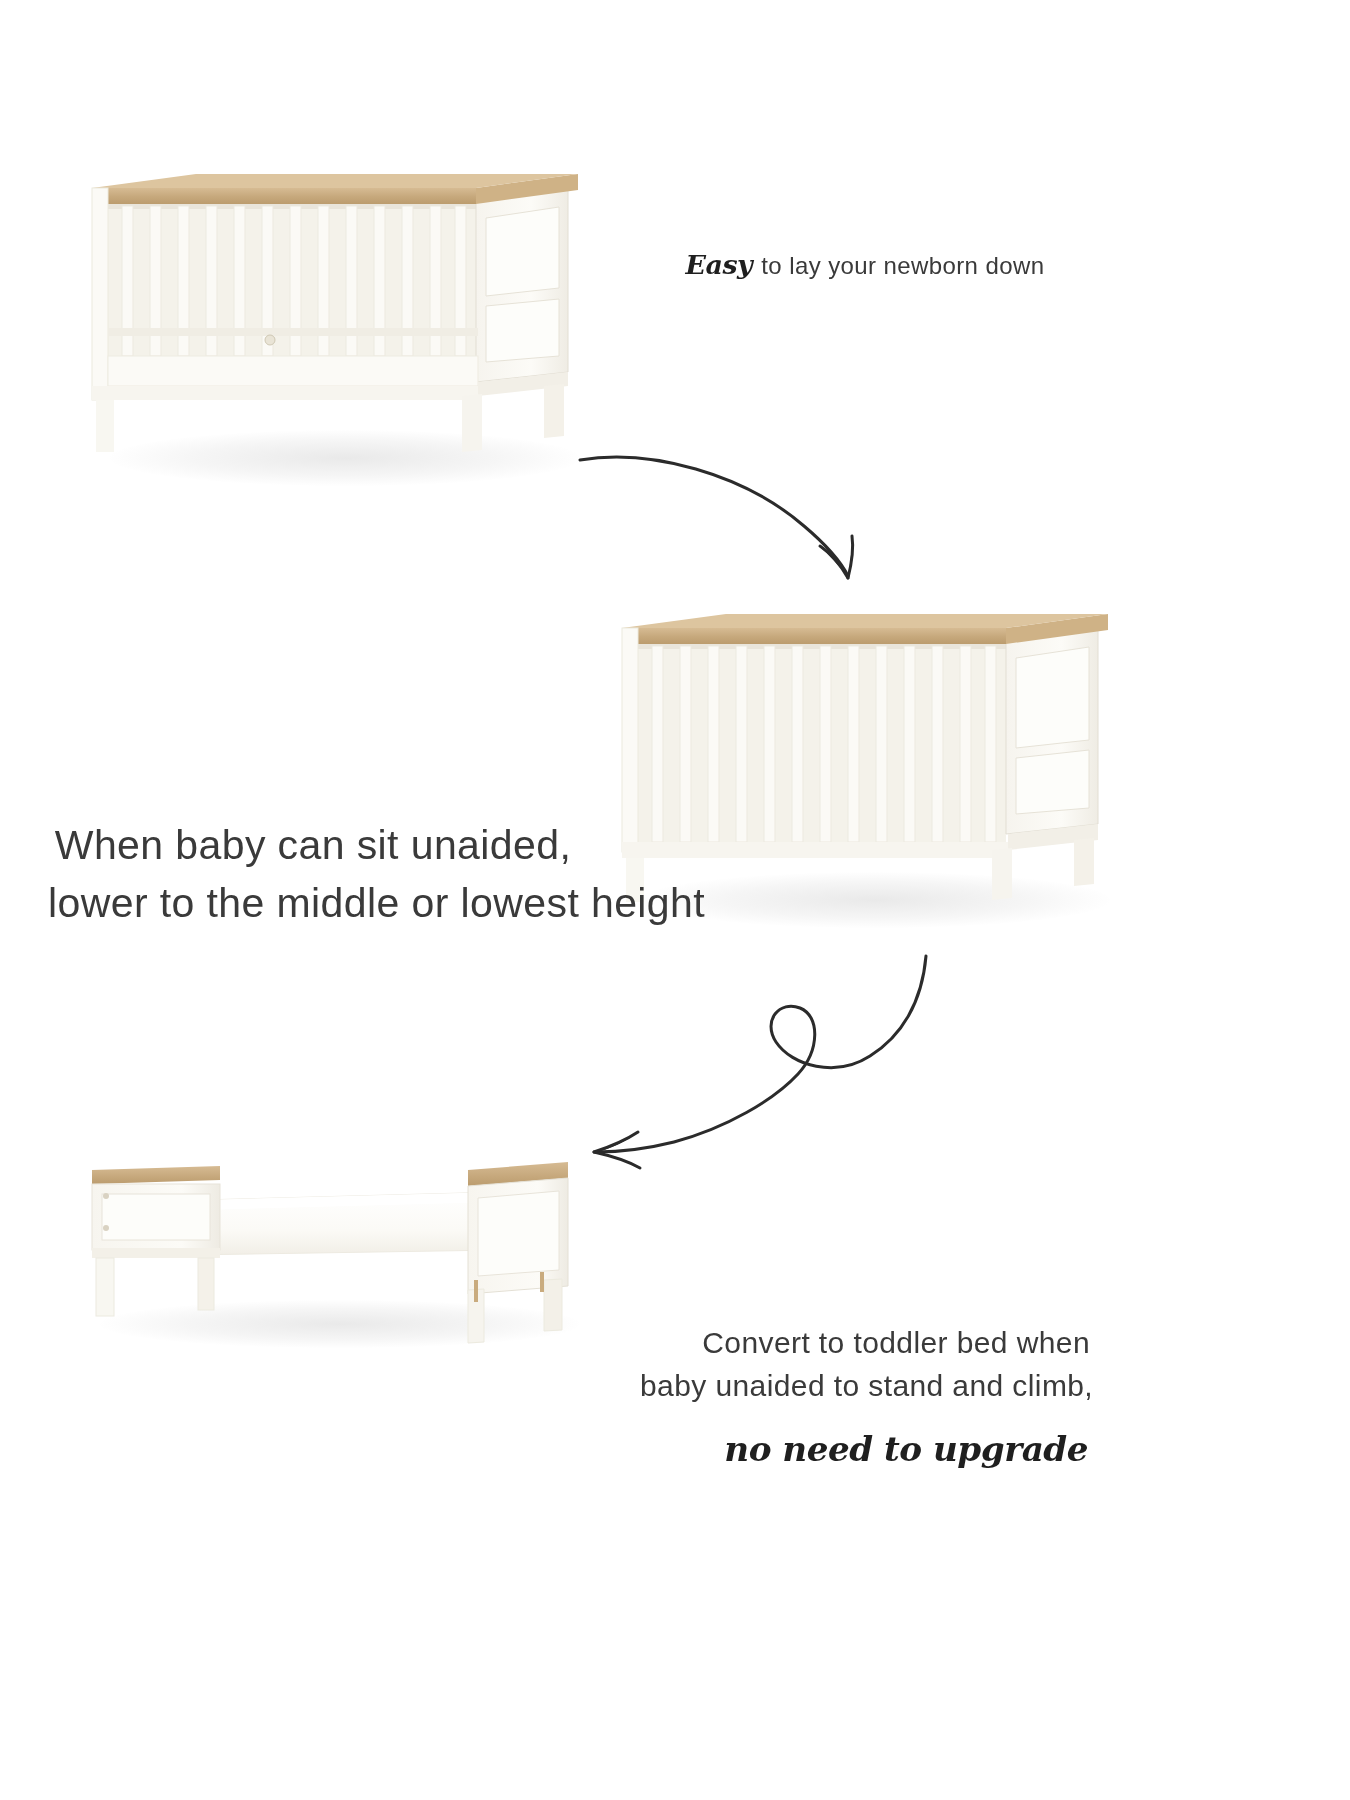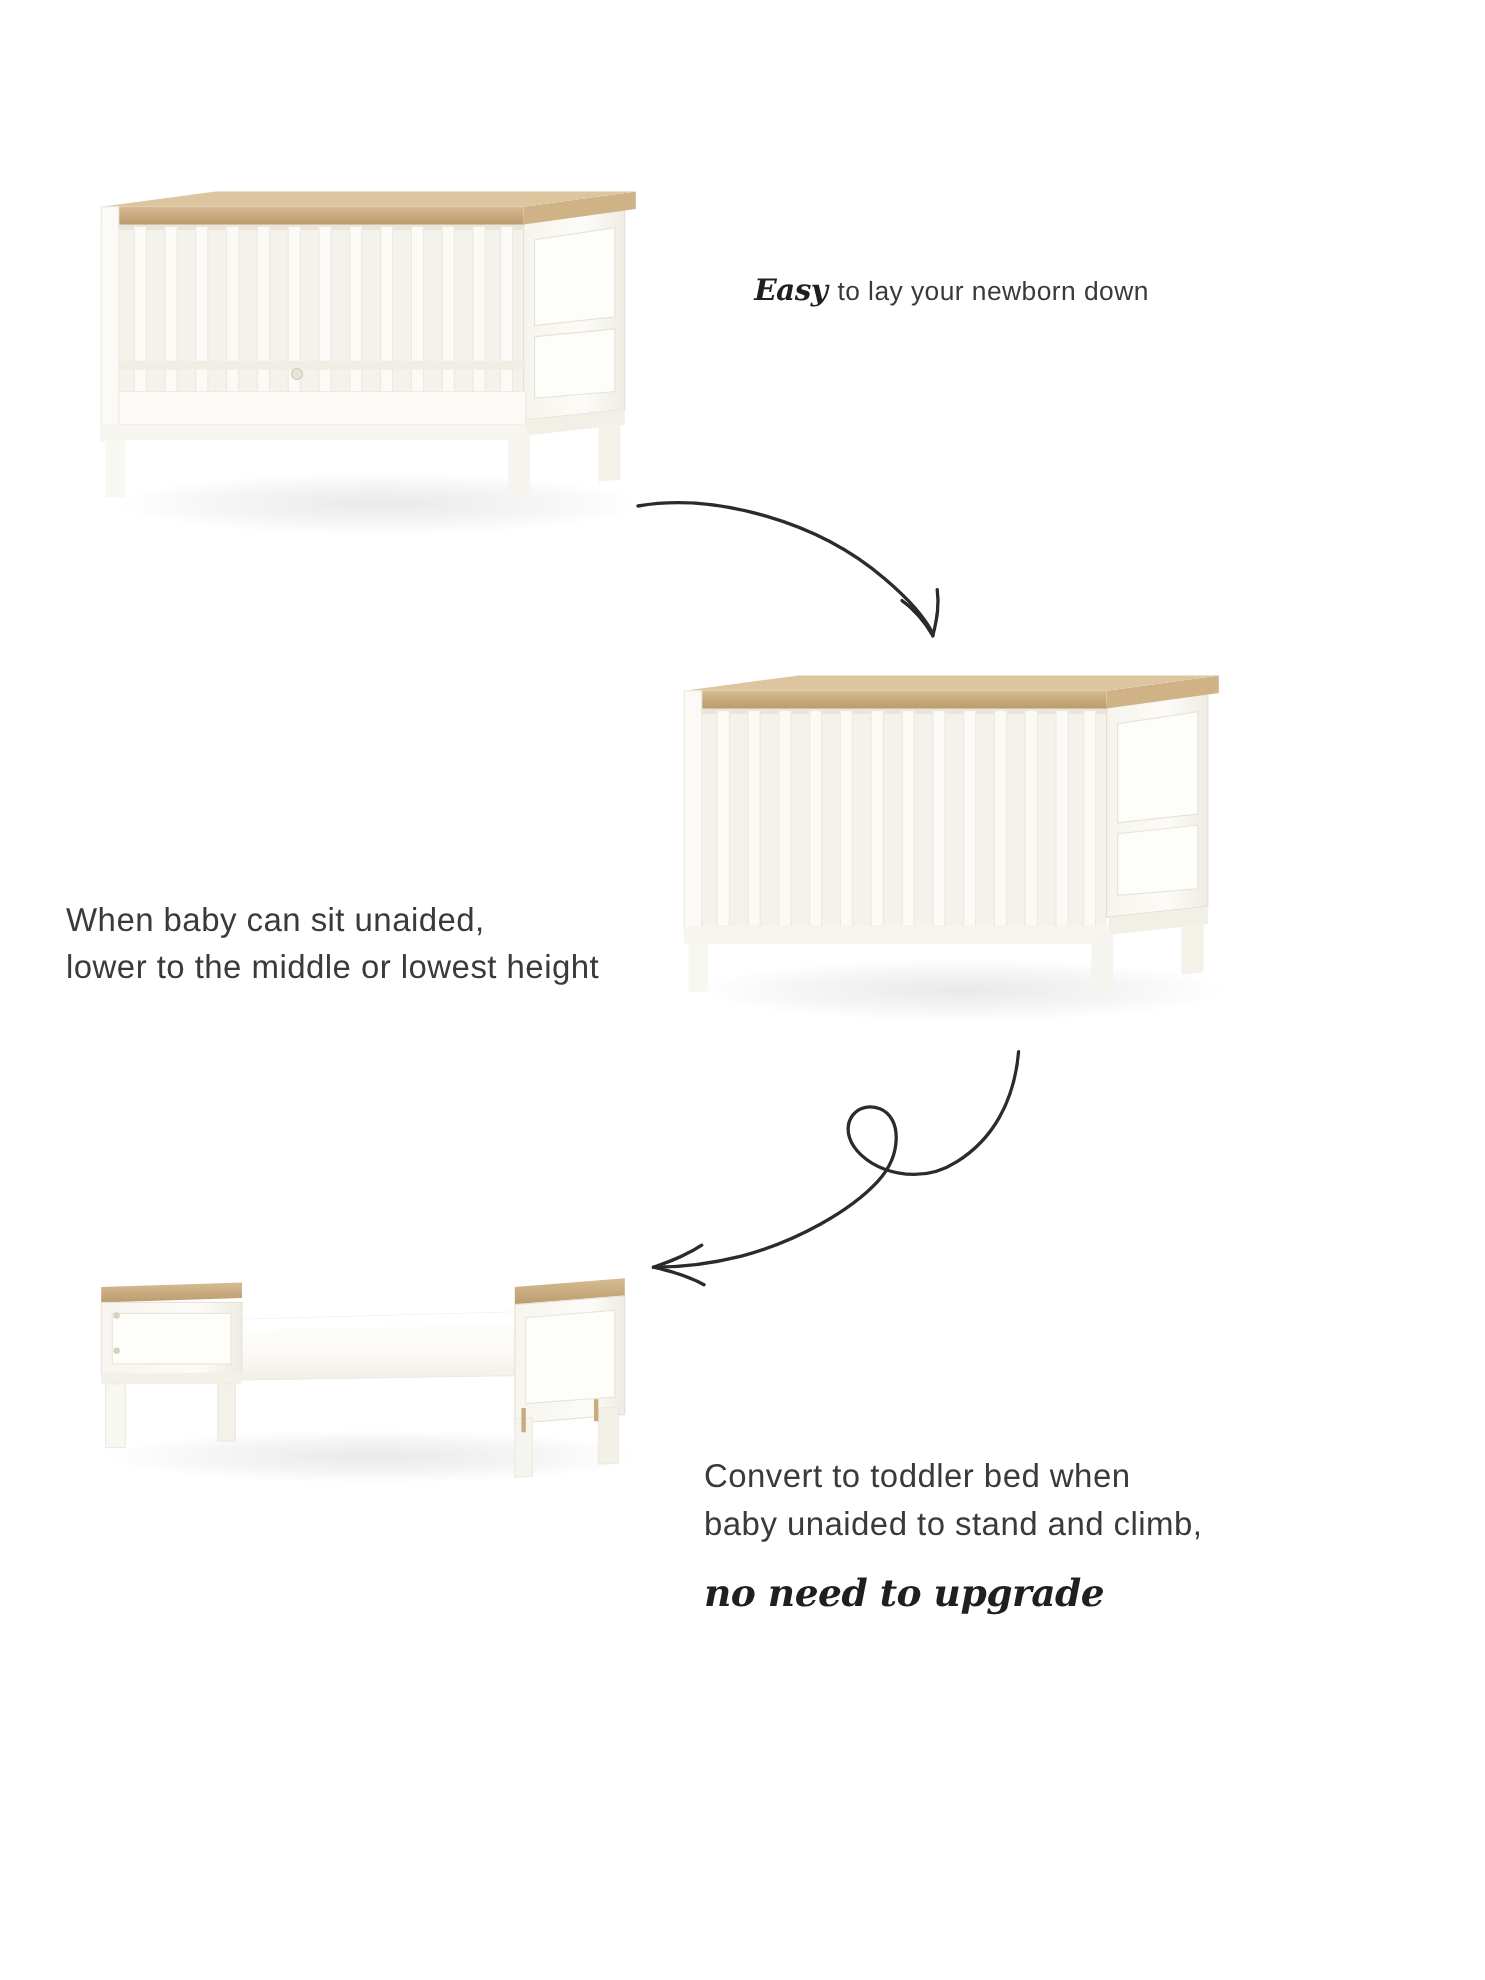--- a/index.html
+++ b/index.html
@@ -49,30 +49,31 @@
   }
 
   #caption-top {
     left: 630px;
     top: 246px;
     width: 470px;
     text-align: center;
     font-size: 24px;
   }
   #caption-mid {
-    left: 60px;
+    left: 48px;
     top: 816px;
     width: 530px;
-    font-size: 30px;
+    text-align: center;
+    font-size: 41px;
   }
   #caption-bottom {
     left: 640px;
     top: 1322px;
     width: 450px;
-    text-align: left;
+    text-align: right;
     font-size: 30px;
   }
   #caption-bottom .script {
     font-size: 1.14em;
     display: block;
     margin-top: 18px;
   }
 
   
   .arrow-svg {

